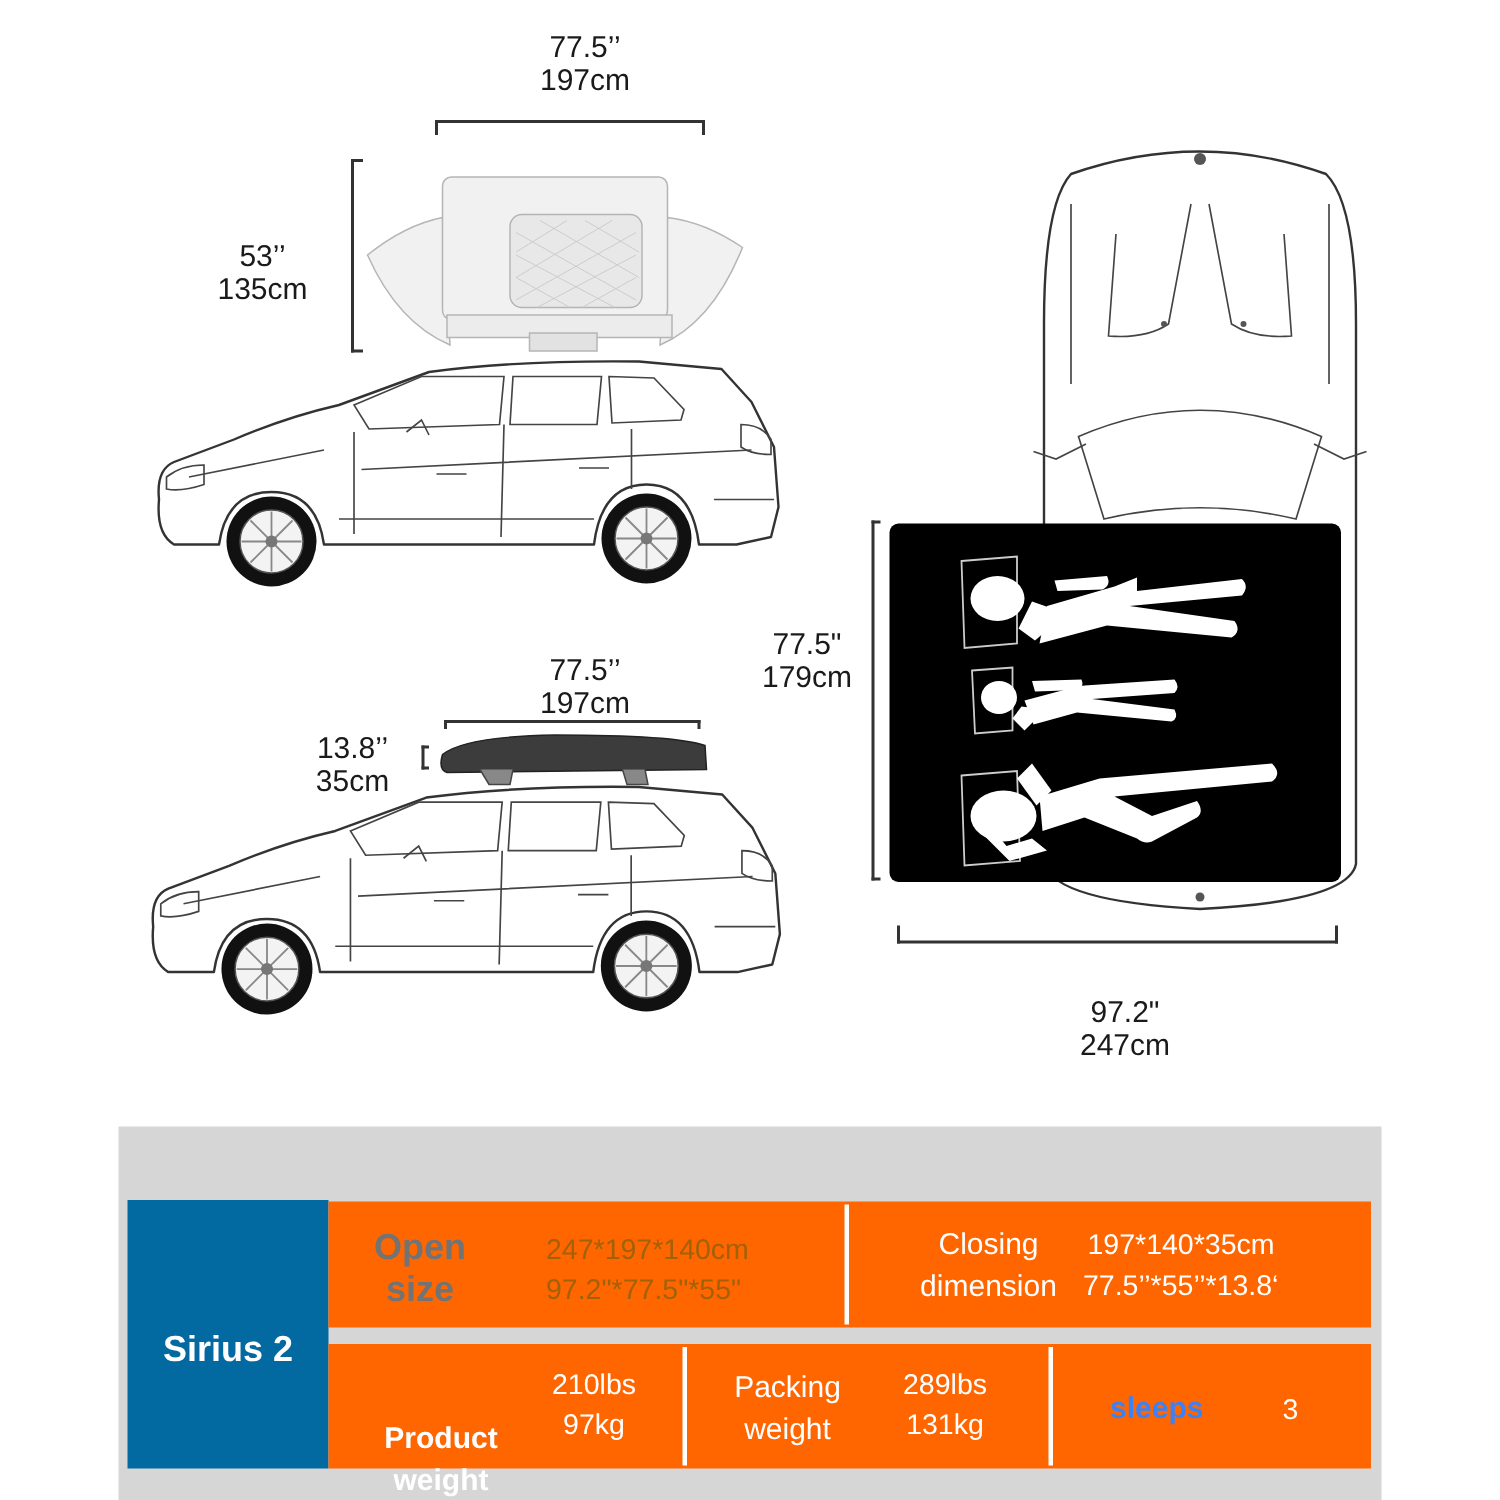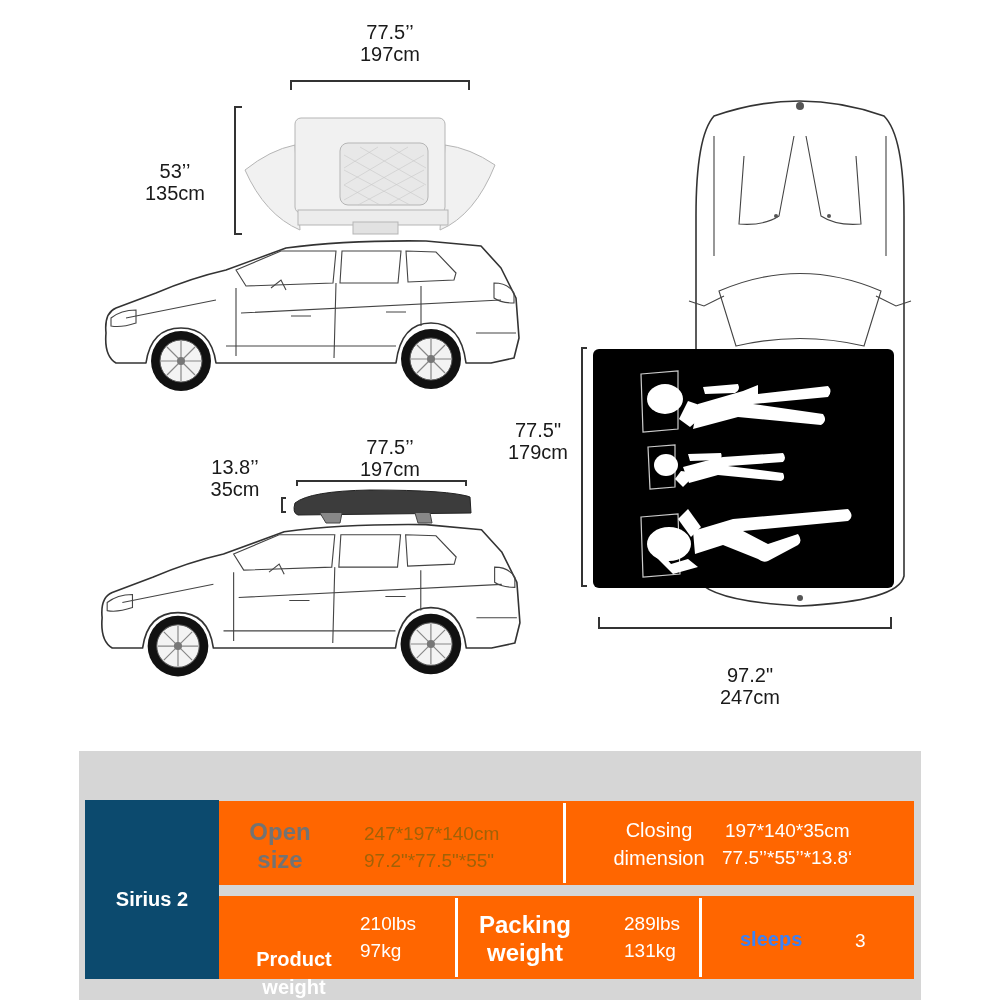--- a/index.html
+++ b/index.html
@@ -12,21 +12,21 @@
   .bracket-h-bottom { position: absolute; border: 2px solid #333; border-top: none; height: 12px; }
   .bracket-v { position: absolute; border: 2px solid #333; border-right: none; width: 8px; }
 
   svg.drawing { position: absolute; overflow: visible; }
 
   
   .sleep-board { position: absolute; left: 593px; top: 349px; width: 301px; height: 239px; background: #000; border-radius: 6px; }
 
   
   .spec-panel { position: absolute; left: 79px; top: 751px; width: 842px; height: 249px; background: #d6d6d6; }
-  .model-cell { position: absolute; left: 85px; top: 800px; width: 134px; height: 179px; background: #0c4a6e; color: #fff; font-weight: bold; font-size: 20px; display: flex; align-items: center; justify-content: center; padding-top: 20px; }
+  .model-cell { position: absolute; left: 85px; top: 800px; width: 134px; height: 179px; background: #0369a1; color: #fff; font-weight: bold; font-size: 24px; display: flex; align-items: center; justify-content: center; padding-top: 20px; }
   .cell { position: absolute; background: #ff6600; color: #fff; display: flex; align-items: center; }
   .divider { position: absolute; width: 3px; background: #ffffff; }
 </style>
 </head>
 <body>
 
 <div class="dim-label" style="left:340px; top:21px; width:100px;">
   <div>77.5’’</div>
   <div>197cm</div>
 </div>
@@ -81,21 +81,21 @@
     <circle cx="335" cy="121" r="4" fill="#777"></circle>
   </g>
 </svg>
 
 <div class="dim-label" style="left:345px; top:436px; width:90px;">
   <div>77.5’’</div>
   <div>197cm</div>
 </div>
 <div class="bracket-h" style="left:296px; top:480px; width:171px; height:6px;"></div>
 
-<div class="dim-label" style="left:200px; top:456px; width:70px;">
+<div class="dim-label" style="left:200px; top:488px; width:70px;">
   <div>13.8’’</div>
   <div>35cm</div>
 </div>
 <div class="bracket-v" style="left:281px; top:497px; height:16px; width:5px;"></div>
 
 <svg class="drawing" style="left:290px; top:485px;" width="185" height="40" viewBox="0 0 185 40">
   <path d="M5 18 Q20 6 80 5 Q160 5 180 12 L181 28 L8 30 Q2 28 5 18 Z" fill="#3c3c3c" stroke="#222"></path>
   <path d="M30 28 L36 38 L50 38 L52 28 M125 28 L128 38 L142 38 L140 28" fill="#888" stroke="#444"></path>
 </svg>
 
@@ -215,28 +215,28 @@
 </div>
 
 <div class="cell" style="left:219px; top:896px; width:695px; height:83px;"></div>
 <div class="divider" style="left:455px; top:898px; height:79px;"></div>
 <div class="divider" style="left:699px; top:898px; height:79px;"></div>
 
 <div class="abs" style="left:244px; top:909px; width:100px; color:#fff; font-weight:bold; font-size:20px; line-height:28px; text-align:center;margin-top:36px;">
   <div>Product</div>
   <div>weight</div>
 </div>
-<div class="abs" style="left:360px; top:910px; width:72px; color:#fff; font-size:19px; line-height:27px; text-align:left;">
+<div class="abs" style="left:360px; top:910px; width:72px; color:#fff; font-size:19px; line-height:27px; text-align:center;">
   <div>210lbs</div>
   <div>97kg</div>
 </div>
 
-<div class="abs" style="left:476px; top:911px; width:98px; color:#fff; font-weight:bold; font-size:24px; line-height:28px; text-align:center;">
+<div class="abs" style="left:476px; top:911px; width:98px; color:#fff; font-weight:normal; font-size:20px; line-height:28px; text-align:center;">
   <div>Packing</div>
   <div>weight</div>
 </div>
-<div class="abs" style="left:594px; top:910px; width:72px; color:#fff; font-size:19px; line-height:27px; margin-left:30px;">
+<div class="abs" style="left:594px; top:910px; width:72px; color:#fff; font-size:19px; line-height:27px; text-align:center;">
   <div>289lbs</div>
   <div>131kg</div>
 </div>
 
 <div class="abs" style="left:740px; top:925px; color:#3b82f6; font-weight:bold; font-size:20px; line-height:28px;">sleeps</div>
 <div class="abs" style="left:855px; top:927px; color:#fff; font-size:19px; line-height:27px;">3</div>
 
 </body></html>

